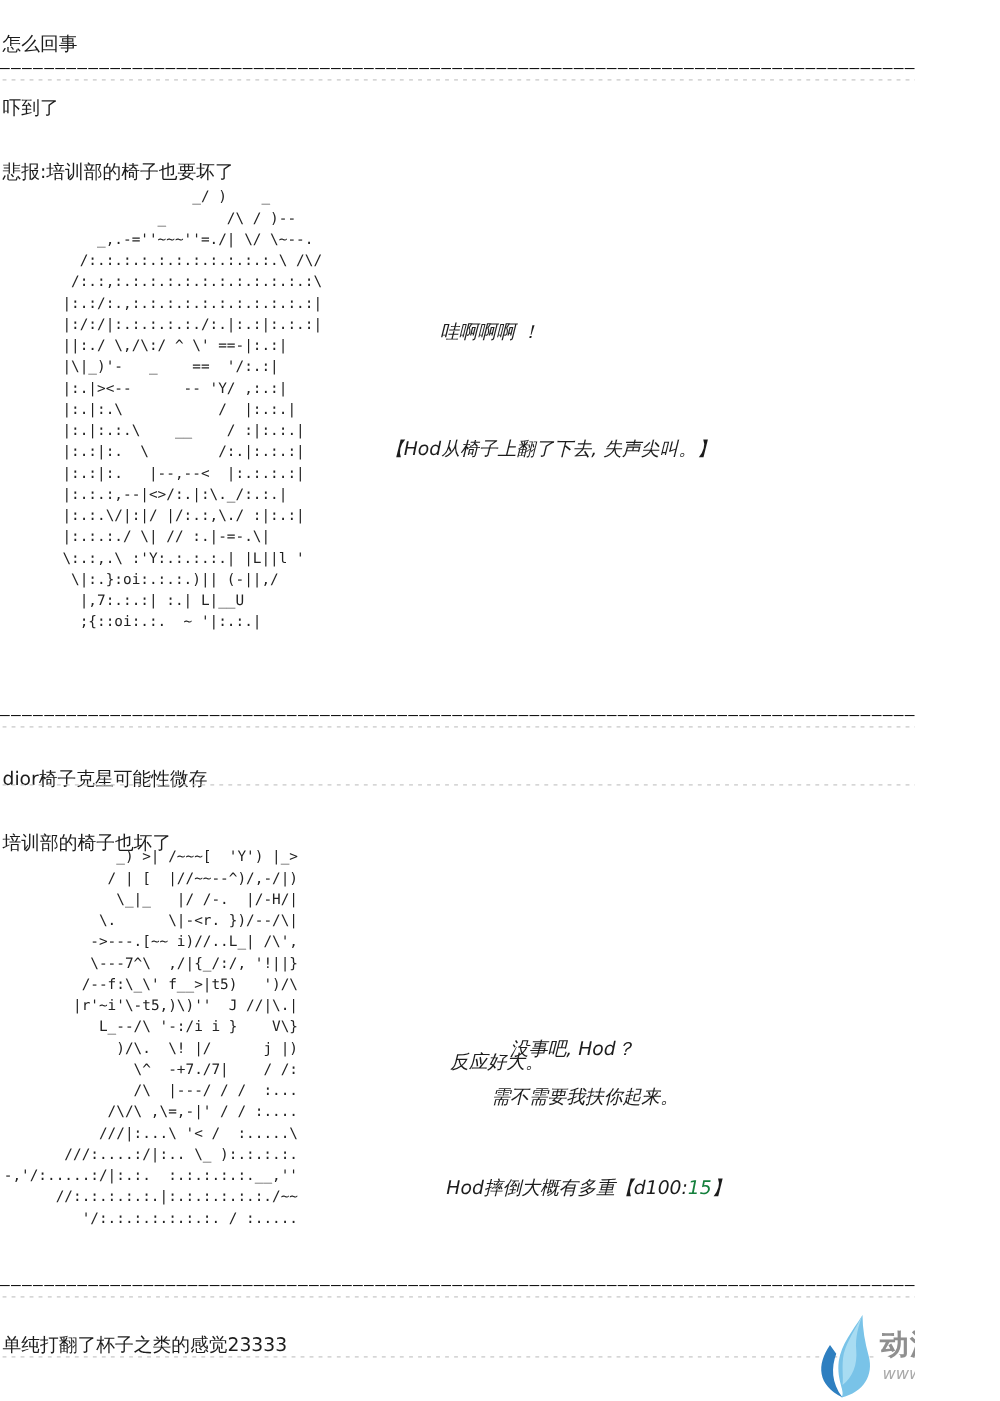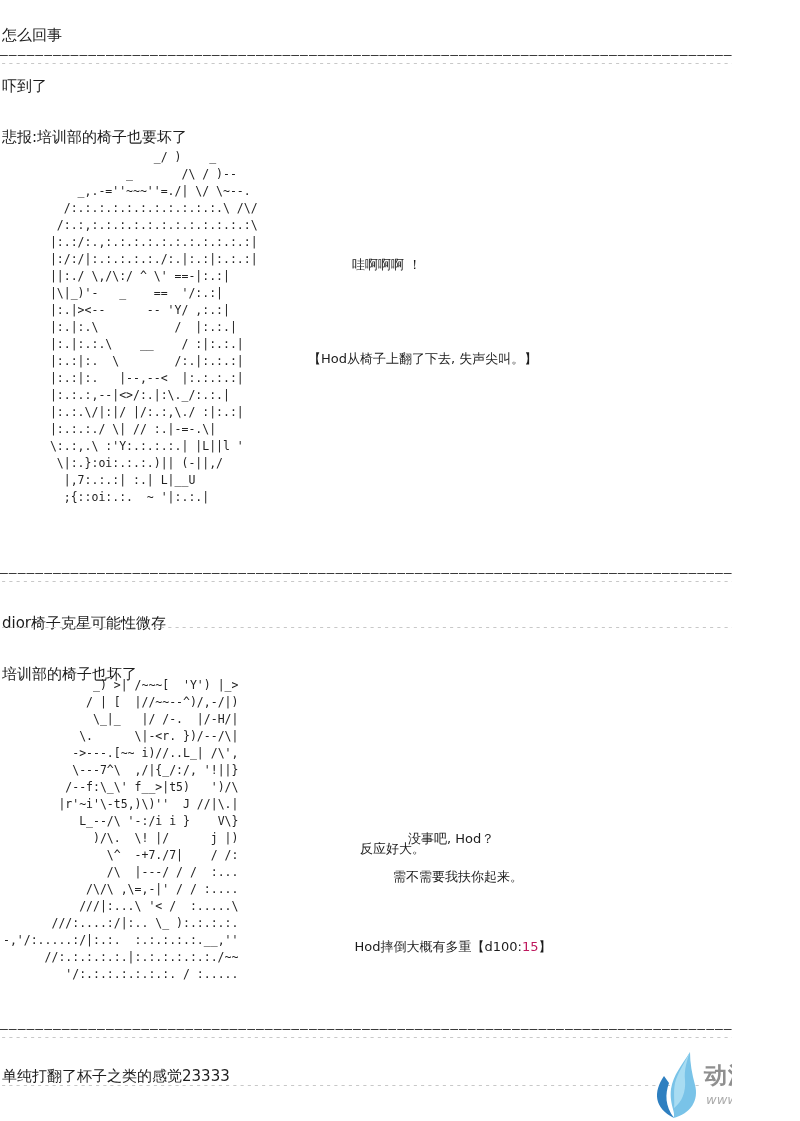--- a/index.html
+++ b/index.html
@@ -33,23 +33,24 @@
   .sep-light { font-size: 12px; letter-spacing: 0;  color: #c8c8c8; }
   pre.aa {
     margin: 1px;
     font-family: "DejaVu Sans Mono", "Liberation Mono", monospace;
     font-size: 11.5px;
     line-height: 17px;
     color: #222222;
     white-space: pre;
   }
   .dialogue {
-    font-size: 13px;
+    font-size: 15px;
     white-space: pre;
     color: #1c1c1c;
+    font-style: italic;
   }
   .roll-value { font-weight: normal; }
   .logo-text {
     font-size: 23px;
     font-weight: 600;
     color: #8f8f8f;
     letter-spacing: 1px;
     background: #ffffff;
     padding: 0 2px;
     white-space: nowrap;
@@ -125,21 +126,21 @@
   /\/\ ,\=,-|' / / :....
   ///|:...\ '&lt; /  :.....\
  ///:....:/|:.. \_ ):.:.:.:.
 -,'/:.....:/|:.:.  :.:.:.:.:.__,''
  //:.:.:.:.:.|:.:.:.:.:.:./~~
  '/:.:.:.:.:.:.:. / :.....</pre>
   <div class="abs dialogue" style="left:360px; top:816px;margin-top:24px;">反应好大。</div>
   <div class="abs dialogue" style="left:408px; top:830px;text-align:center;">没事吧, Hod？</div>
   <div class="abs dialogue" style="left:393px; top:868px;">需不需要我扶你起来。</div>
   <div class="abs dialogue" style="left:338px; top:923px;">
-    <span>Hod摔倒大概有多重【d100:</span><span class="roll-value" style="color:#be185d;">15</span><span>】</span>
+    <span>Hod摔倒大概有多重【d100:</span><span class="roll-value" style="color:#15803d;">15</span><span>】</span>
   </div>
 
   <div class="abs sep sep-dark" style="top:1024px;">——————————————————————————————————————————————————————————————————————————————————————————————————————————————</div>
   <div class="abs sep sep-light" style="top:1032px;">------------------------------------------------------------------------------------------------------------------------------------------------------</div>
 
   <div class="abs comment-block" style="top:1034px;">
     <div>单纯打翻了杯子之类的感觉23333</div>
   </div>
 
   <div class="abs sep sep-light" style="top:1080px;">------------------------------------------------------------------------------------------------------------------------------------------------------</div>

